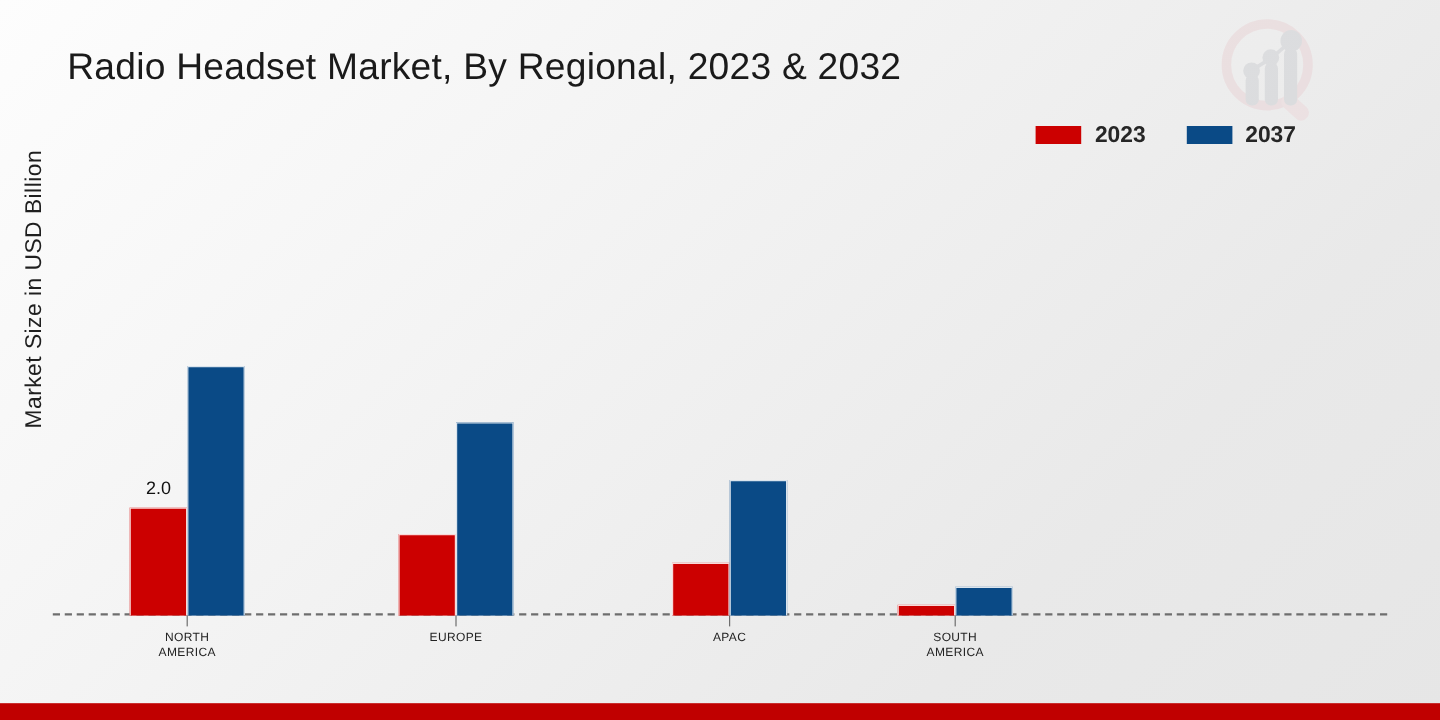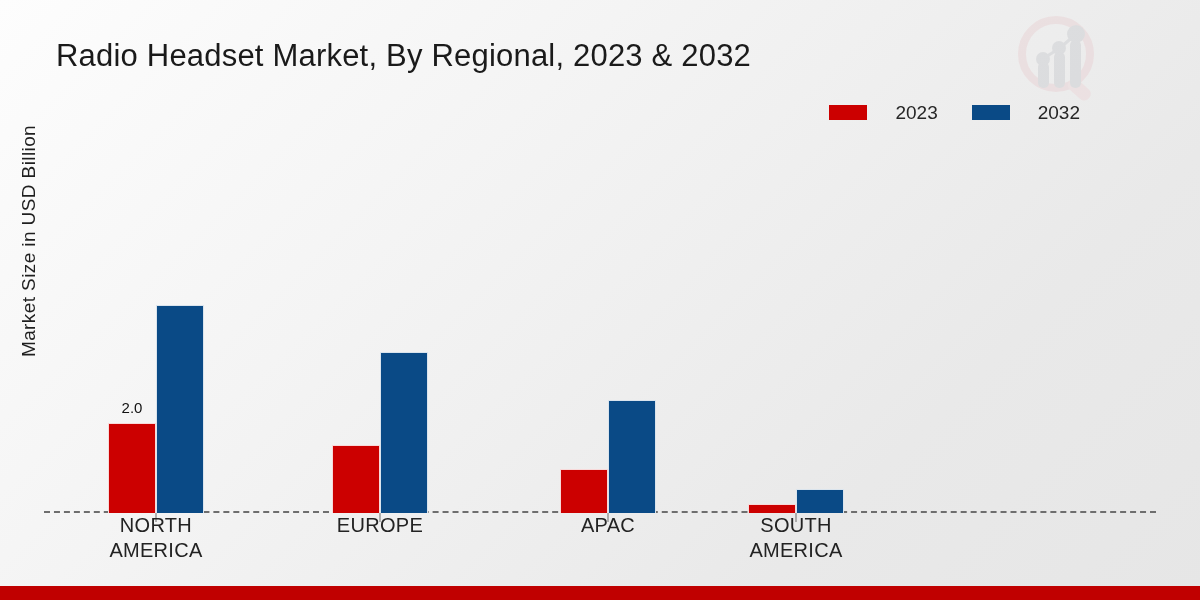--- a/index.html
+++ b/index.html
@@ -49,21 +49,22 @@
     position: absolute;
     right: 120px;
     top: 103px;
     display: flex;
     align-items: center;
     gap: 34px;
   }
   .legend-item {
     display: flex;
     align-items: center;
-    gap: 28px;
+    gap: 11px;
+    font-weight: bold;
   }
   .legend-swatch {
     width: 38px;
     height: 15px;
     display: block;
   }
   .legend-label {
     font-size: 19px;
     color: #262626;
     line-height: 1;
@@ -147,23 +148,24 @@
     left: 50%;
     width: 1px;
     height: 9px;
     background: #6e6e6e;
     transform: translateX(-50%);
   }
 
   .cat-label {
     position: absolute;
     top: 100%;
+    margin-top: 13px;
     left: 50%;
     transform: translateX(-50%);
-    font-size: 20px;
+    font-size: 10px;
     color: #232323;
     text-align: center;
     line-height: 1.25;
     white-space: pre-line;
     letter-spacing: 0.3px;
   }
 
   
   #footer-bar {
     position: absolute;
@@ -196,21 +198,21 @@
     </svg>
   </div>
 
   <div id="legend">
     <div class="legend-item">
       <span class="legend-swatch" style="background:#cc0000"></span>
       <span class="legend-label">2023</span>
     </div>
     <div class="legend-item">
       <span class="legend-swatch" style="background:#0a4a86"></span>
-      <span class="legend-label">2032</span>
+      <span class="legend-label">2037</span>
     </div>
   </div>
 
   <div id="y-axis-title">Market Size in USD Billion</div>
 
   <div id="plot-area">
 
     <div id="baseline"></div>
 
     <div class="bar-group" style="left:64px;">

